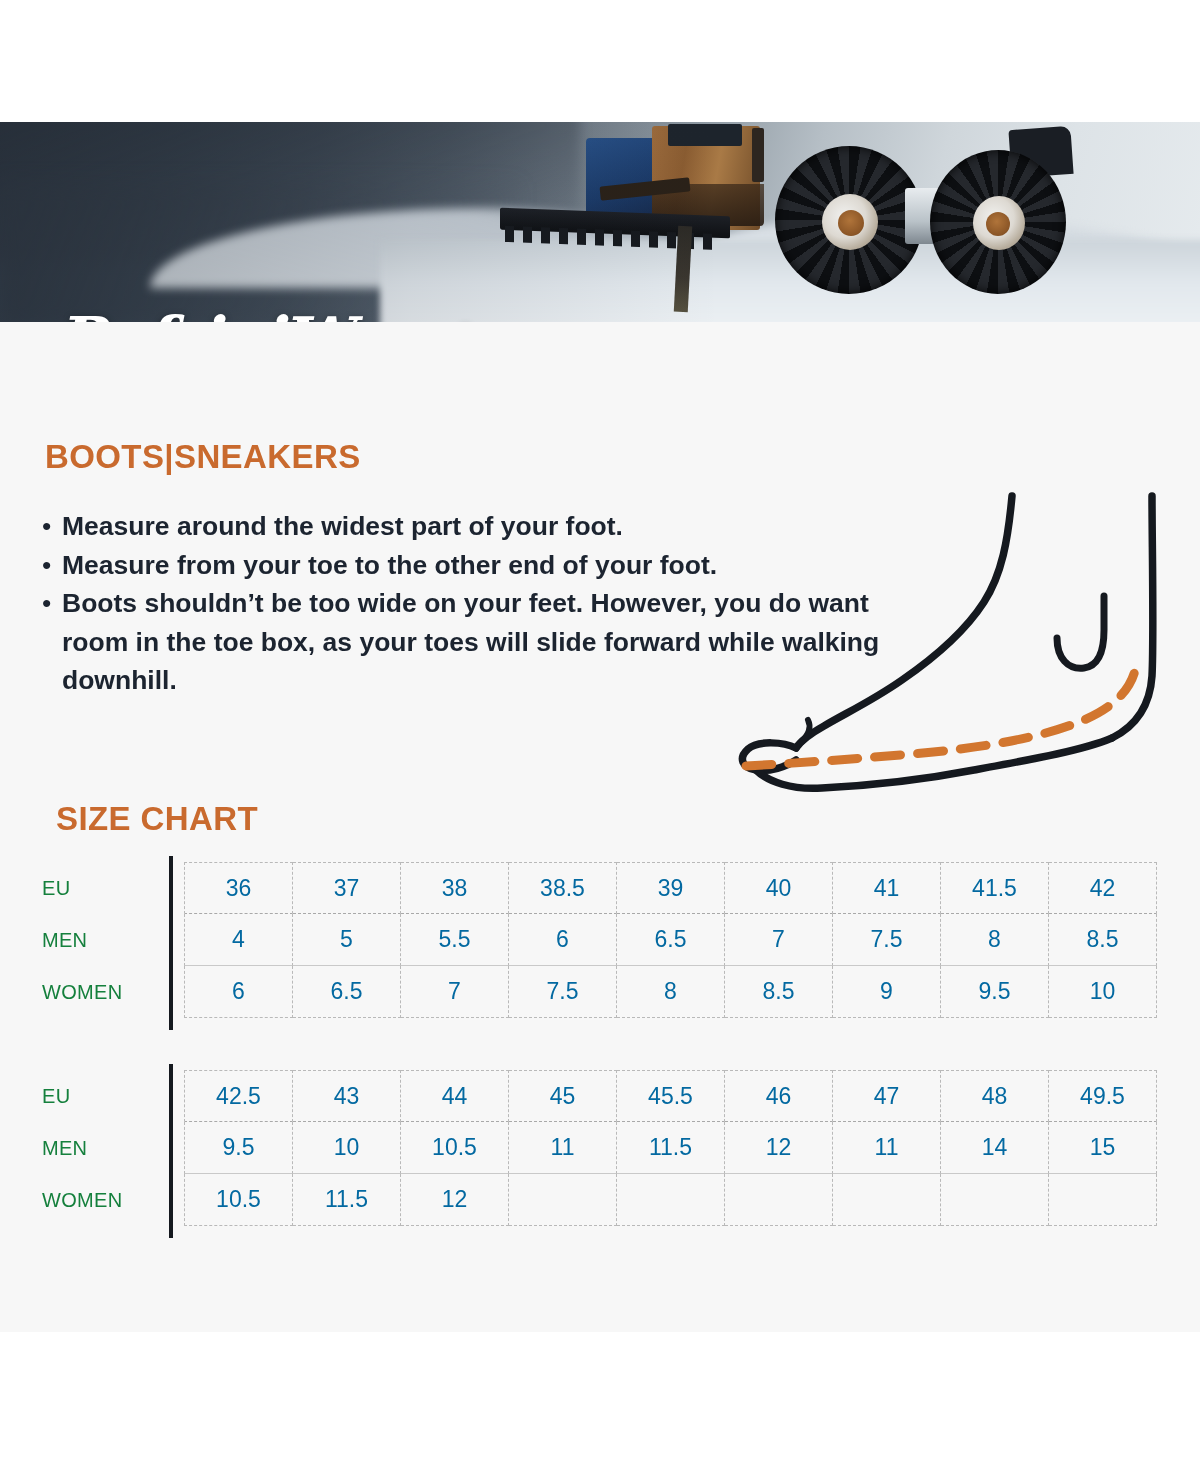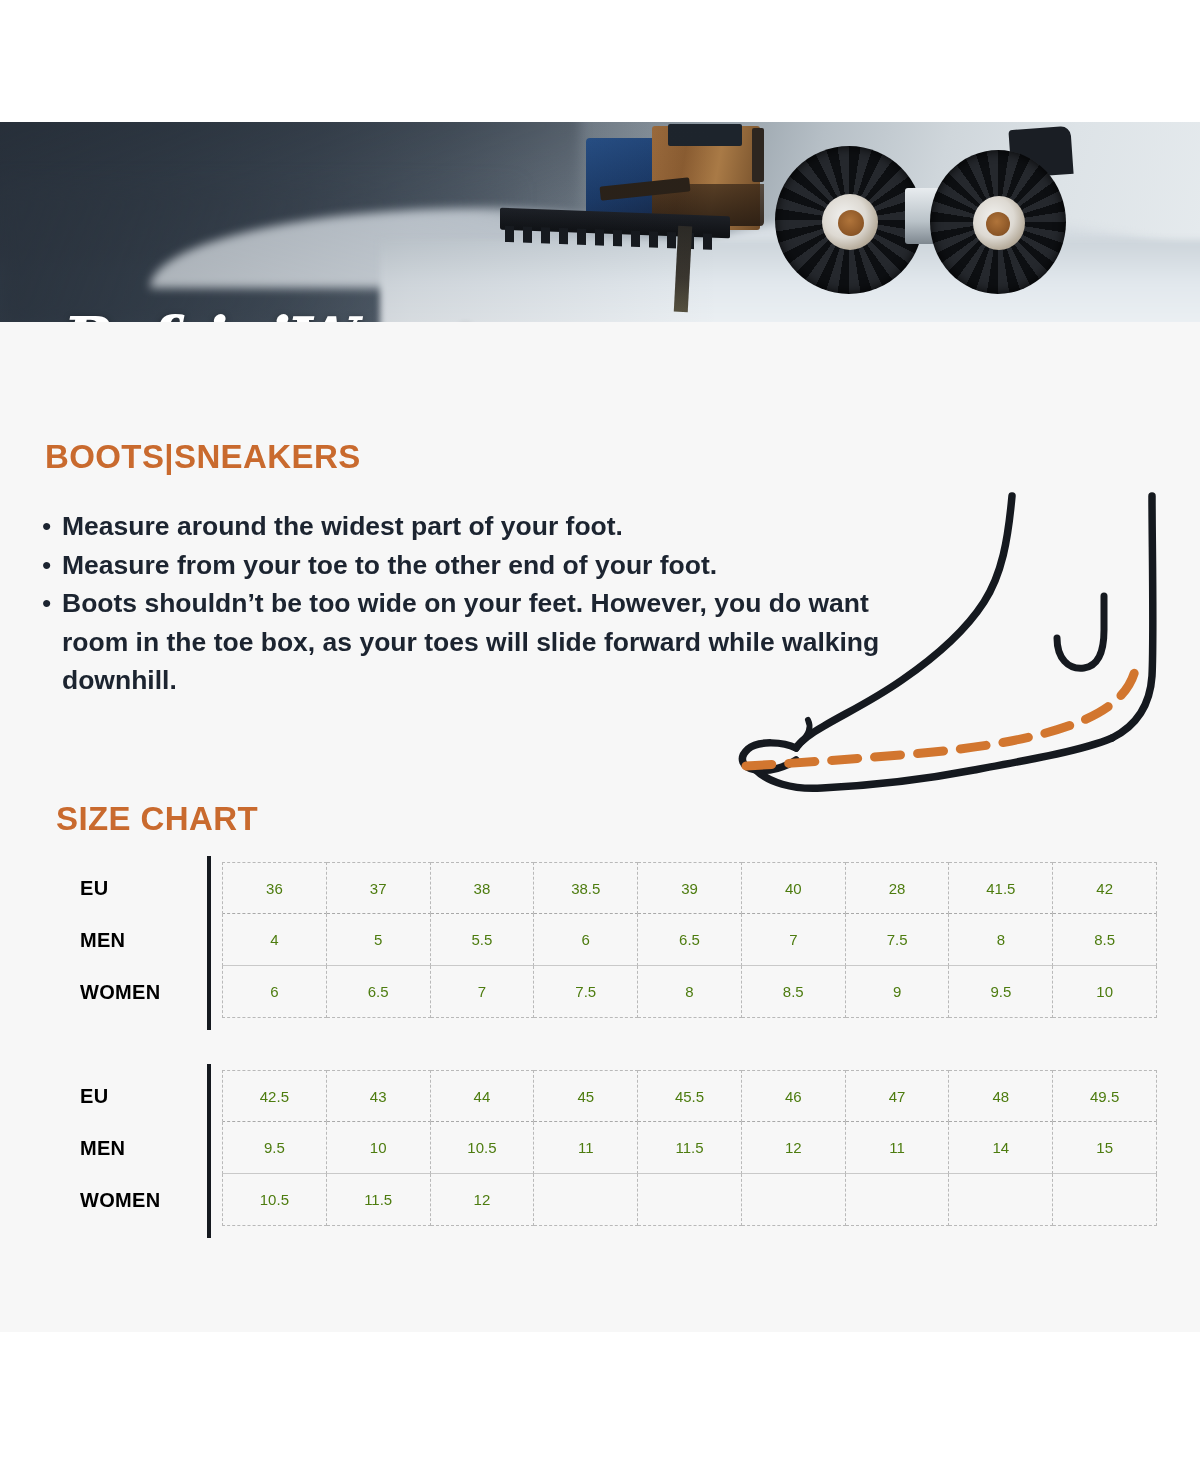--- a/index.html
+++ b/index.html
@@ -283,25 +283,24 @@
   .sz-row {
     display: flex;
     align-items: stretch;
     height: 52px;
   }
   .row-label {
     width: 118px;
     flex: 0 0 118px;
     display: flex;
     align-items: center;
-    font-weight: bold;
+    font-weight: normal;
     font-size: 20px;
-    color: #000000;
+    color: #15803d;
     letter-spacing: 0.3px;
-    margin-left: 38px;
   }
   .row-bar {
     width: 24px;
     flex: 0 0 24px;
     position: relative;
   }
   .row-bar::after {
     content: "";
     position: absolute;
     left: 9px; top: 0;
@@ -310,22 +309,22 @@
   }
   .row-cells {
     flex: 1 1 auto;
     display: flex;
   }
   .cell {
     flex: 1 1 0;
     display: flex;
     align-items: center;
     justify-content: center;
-    font-size: 15px;
-    color: #4d7c0f;
+    font-size: 23px;
+    color: #0369a1;
     border-right: 1px dashed #b9b9b9;
     box-sizing: border-box;
   }
   .cell:first-child { border-left: 1px dashed #b9b9b9; }
   
   .sz-row.r-eu  .cell { border-top: 1px dashed #b9b9b9; border-bottom: 1px dashed #a9a9a9; }
   .sz-row.r-men .cell { border-bottom: 1px solid #c9c9c9; }
   .sz-row.r-women .cell { border-bottom: 1px dashed #b9b9b9; }
 
   
@@ -440,21 +439,21 @@
       <div class="sz-row r-eu">
         <div class="row-label">EU</div>
         <div class="row-bar"></div>
         <div class="row-cells">
           <div class="cell">36</div>
           <div class="cell">37</div>
           <div class="cell">38</div>
           <div class="cell">38.5</div>
           <div class="cell">39</div>
           <div class="cell">40</div>
-          <div class="cell">28</div>
+          <div class="cell">41</div>
           <div class="cell">41.5</div>
           <div class="cell">42</div>
         </div>
       </div>
       <div class="sz-row r-men">
         <div class="row-label">MEN</div>
         <div class="row-bar"></div>
         <div class="row-cells">
           <div class="cell">4</div>
           <div class="cell">5</div>

